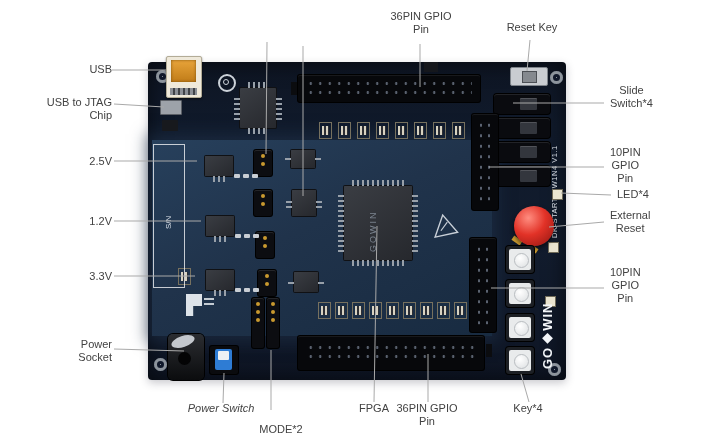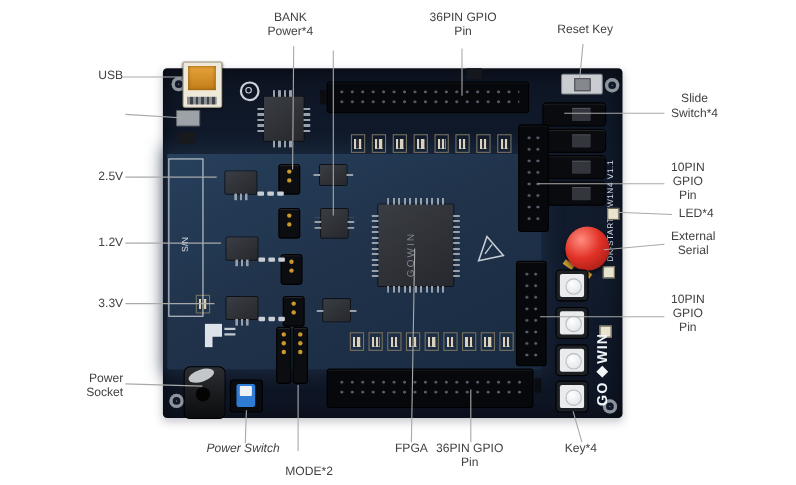--- a/index.html
+++ b/index.html
@@ -294,38 +294,38 @@
     <line x1="223" y1="403" x2="224" y2="373"></line>
     <line x1="271" y1="410" x2="271" y2="350"></line>
     <line x1="374" y1="402" x2="377" y2="226"></line>
     <line x1="428" y1="402" x2="428" y2="354"></line>
     <line x1="529" y1="402" x2="521" y2="374"></line>
   </svg>
 
   <div class="callout ta-r" style="right:612px;top:63px;">
       <span>USB</span>
     </div>
+  <div class="callout ta-r" style="right:612px;top:96px;">
+      <span>USB to JTAG</span>
+      <span>Chip</span>
+    </div>
   <div class="callout ta-r" style="right:612px;top:155px;">
       <span>2.5V</span>
     </div>
   <div class="callout ta-r" style="right:612px;top:215px;">
       <span>1.2V</span>
     </div>
   <div class="callout ta-r" style="right:612px;top:270px;">
       <span>3.3V</span>
     </div>
   <div class="callout ta-r" style="right:612px;top:338px;">
       <span>Power</span>
       <span>Socket</span>
     </div>
 
-  <div class="callout ta-c" style="left:219px;top:10px;width:90px;">
-      <span>BANK</span>
-      <span>Power*4</span>
-    </div>
   <div class="callout ta-c" style="left:371px;top:10px;width:100px;">
       <span>36PIN GPIO</span>
       <span>Pin</span>
     </div>
   <div class="callout ta-c" style="left:487px;top:21px;width:90px;">
       <span>Reset Key</span>
     </div>
 
   <div class="callout ta-l" style="left:610px;top:84px;">
       <span>Slide</span>
@@ -334,21 +334,21 @@
   <div class="callout ta-l" style="left:610px;top:146px;">
       <span>10PIN</span>
       <span>GPIO</span>
       <span>Pin</span>
     </div>
   <div class="callout ta-l" style="left:617px;top:188px;">
       <span>LED*4</span>
     </div>
   <div class="callout ta-l" style="left:610px;top:209px;">
       <span>External</span>
-      <span>Serial</span>
+      <span>Reset</span>
     </div>
   <div class="callout ta-l" style="left:610px;top:266px;">
       <span>10PIN</span>
       <span>GPIO</span>
       <span>Pin</span>
     </div>
 
   <div class="callout ta-c" style="left:171px;top:402px;width:100px;font-style:italic;">
       <span>Power Switch</span>
     </div>

